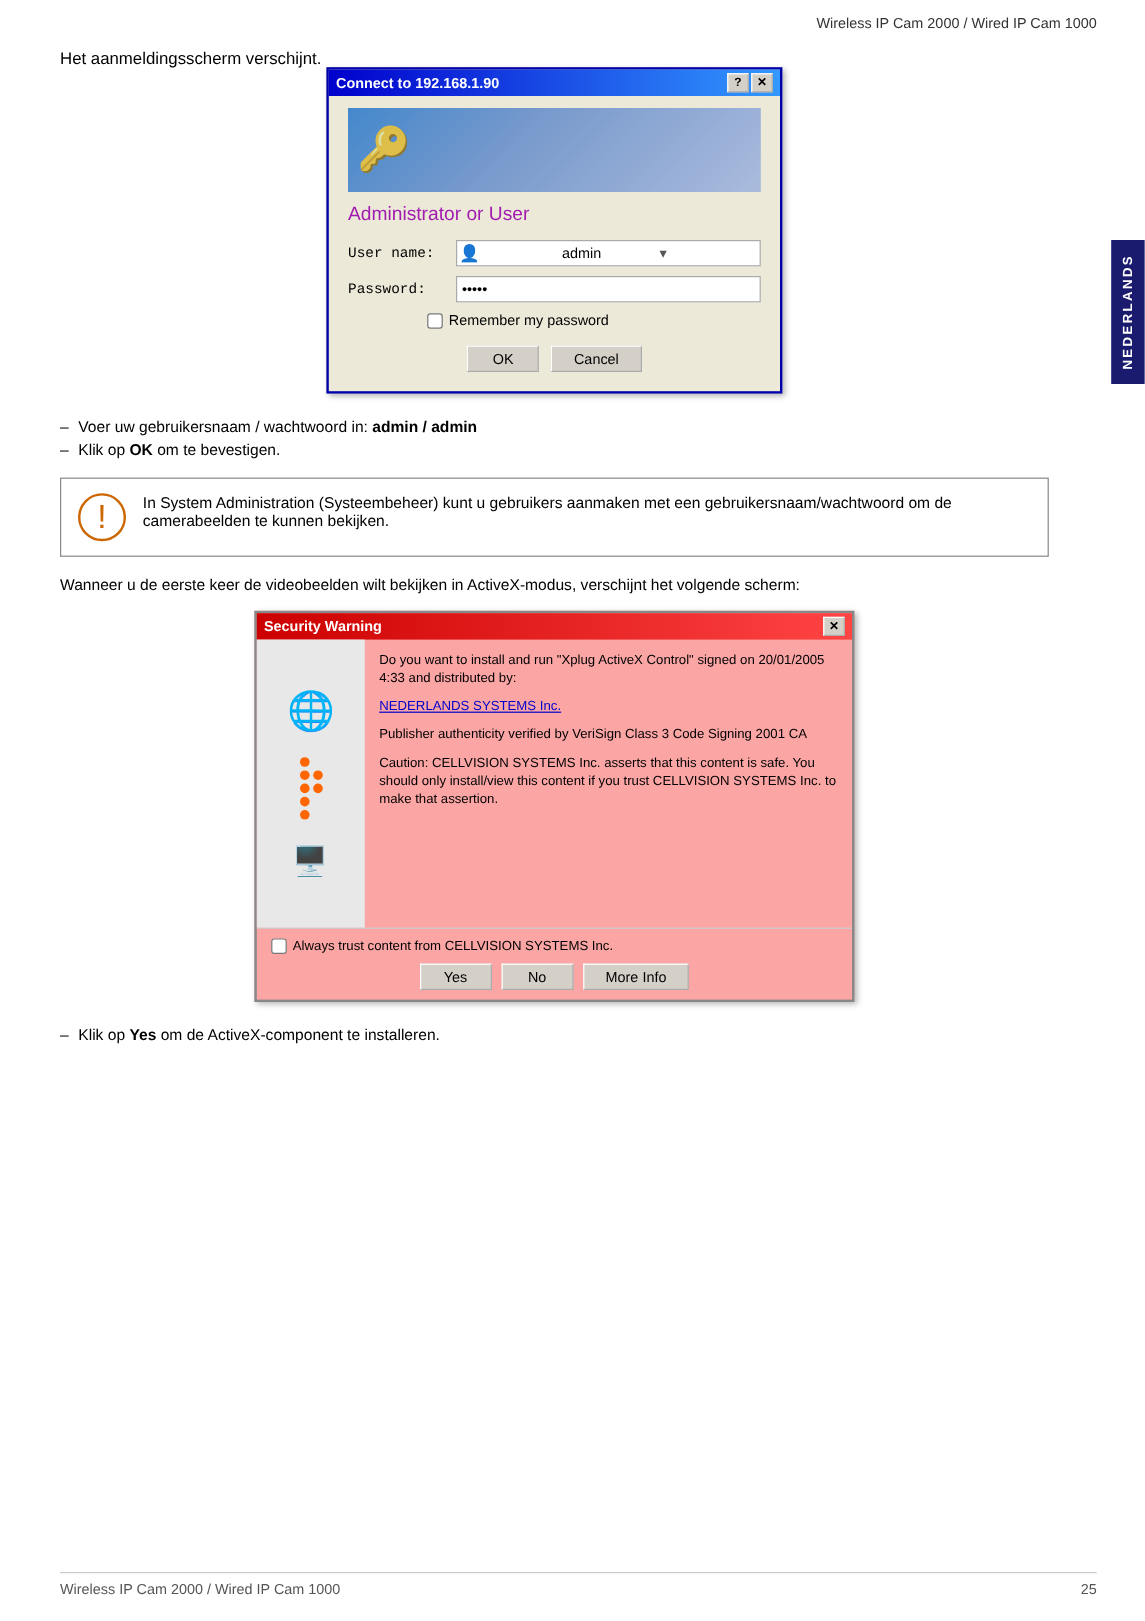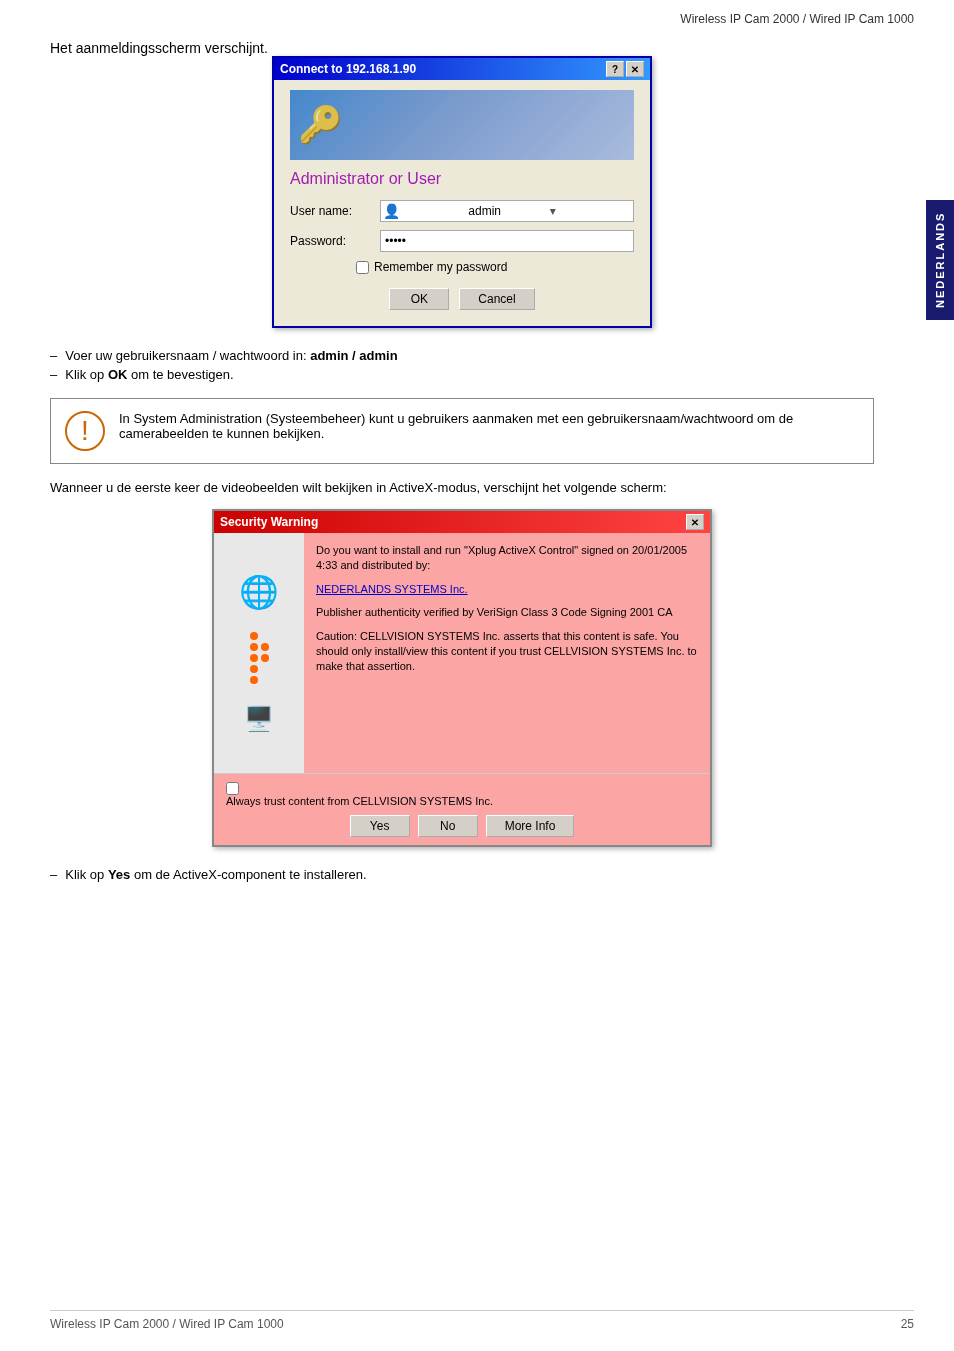--- a/index.html
+++ b/index.html
@@ -118,20 +118,21 @@
 
     .form-row {
       display: flex;
       align-items: center;
       margin-bottom: 8px;
     }
 
     .form-label {
       width: 90px;
       font-size: 12px;
+      font-family: Liberation Mono, monospace;
     }
 
     .form-input {
       flex: 1;
       height: 22px;
       border: 1px solid #aaa;
       padding: 2px 4px;
       font-size: 12px;
       background: #fff;
       display: flex;
@@ -325,24 +326,23 @@
       cursor: pointer;
     }
 
     .security-footer {
       border-top: 1px solid #ccc;
       padding: 8px 12px;
     }
 
     .security-checkbox-row {
       display: flex;
-      align-items: flex-start;
+      align-items: flex-end;
       margin-bottom: 8px;
       font-size: 11px;
-      flex-direction: column;
     }
 
     .security-checkbox-row input {
       margin-right: 5px;
     }
 
     .security-btn-row {
       display: flex;
       justify-content: center;
       gap: 8px;

